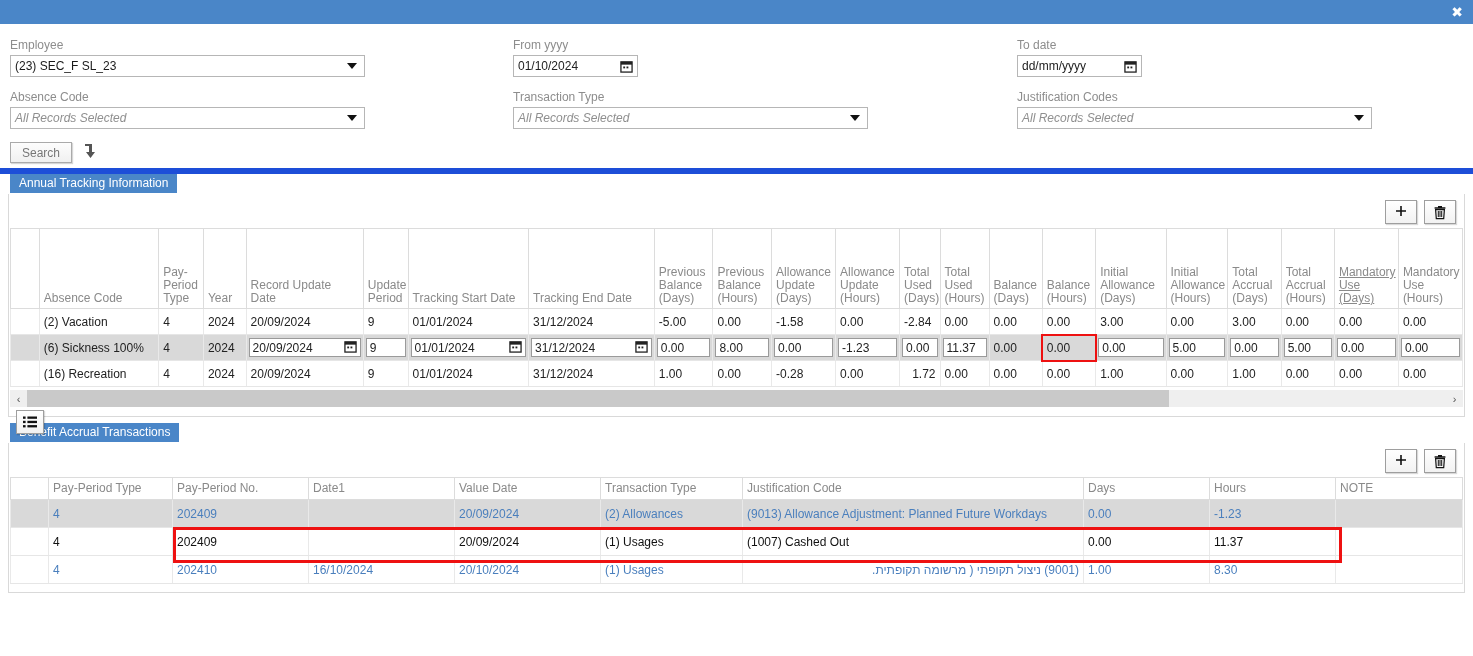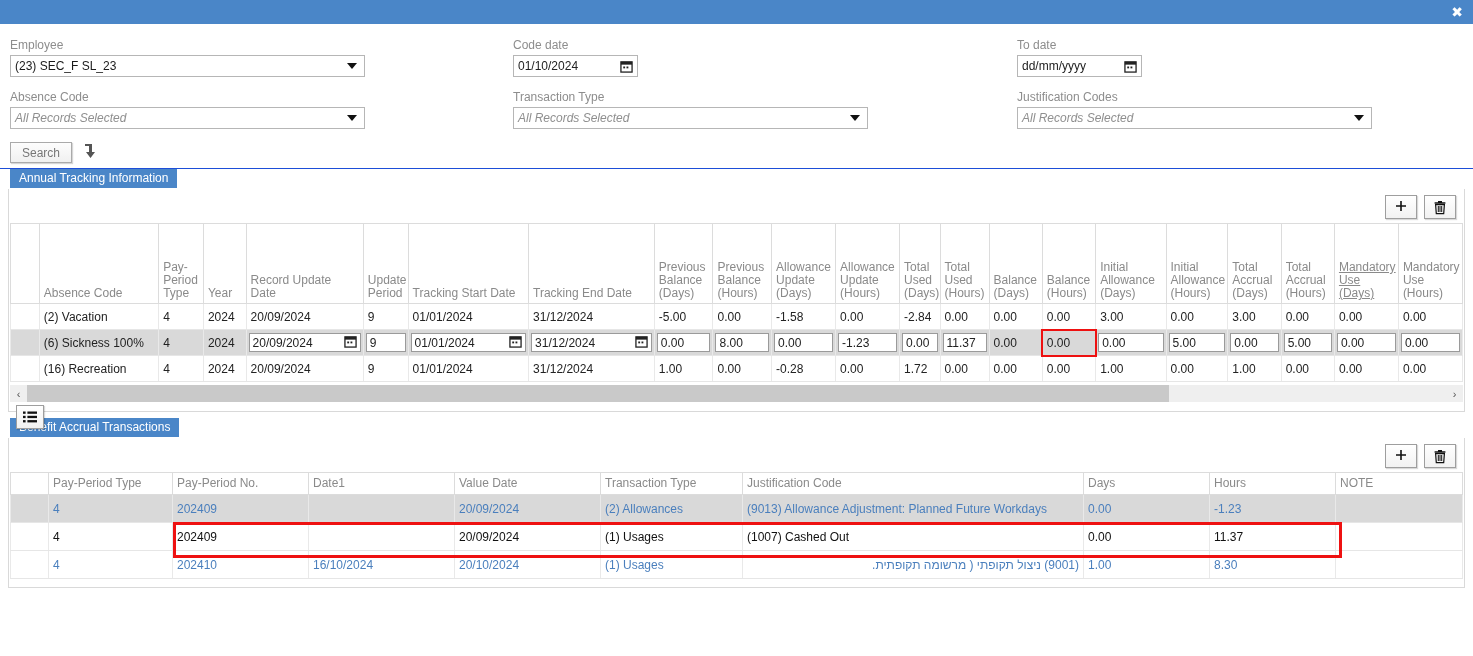--- a/index.html
+++ b/index.html
@@ -90,21 +90,21 @@
     color: #777;
     font-size: 12px;
     box-shadow: 1px 1px 1px rgba(0,0,0,.16);
     cursor: pointer;
     font-family: inherit;
   }
   .arrow-down-icon { margin-left: 10px; }
 
   
   .sectionbar {
-    border-top: 1px solid #1d4ed8;
+    border-top: 6px solid #1d4ed8;
     padding-left: 10px;
     height: 20px;
   }
   .sectiontab {
     display: inline-block;
     background: #4a86c8;
     color: #fff;
     font-size: 12px;
     padding: 3px 9px 4px 9px;
     line-height: 1;
@@ -245,21 +245,21 @@
   <div class="fcol" style="left:10px; top:118px; display:flex; align-items:center;">
     <button class="searchbtn">Search</button>
     <span class="arrow-down-icon">
       <svg width="16" height="18" viewBox="0 0 16 18">
           <path d="M3 2 h7 v8 h3 l-4.5 6 L4 10 h3 V4 H3 z" fill="#555"></path>
         </svg>
     </span>
   </div>
 
   <div class="fcol" style="left:513px; top:14px;">
-    <span class="flabel">Code date</span>
+    <span class="flabel">From yyyy</span>
     <div class="fdate">
       <span class="val">01/10/2024</span>
       <span>
         <svg class="cal-icon" viewBox="0 0 14 14">
             <rect x="1" y="2" width="12" height="11" fill="none" stroke="#222" stroke-width="1.4"></rect>
             <rect x="1" y="2" width="12" height="3" fill="#222"></rect>
             <rect x="3.5" y="7" width="2" height="2" fill="#222"></rect>
             <rect x="7" y="7" width="2" height="2" fill="#222"></rect>
           </svg>
       </span>
@@ -493,21 +493,21 @@
             <td style="text-align: left;">4</td>
             <td style="text-align: left;">2024</td>
             <td>20/09/2024</td>
             <td>9</td>
             <td>01/01/2024</td>
             <td>31/12/2024</td>
             <td style="text-align: left;">1.00</td>
             <td style="text-align: left;">0.00</td>
             <td style="text-align: left;">-0.28</td>
             <td style="text-align: left;">0.00</td>
-            <td style="text-align: left; margin-top: 24px;">1.72</td>
+            <td style="text-align: right; margin-top: 24px;">1.72</td>
             <td style="text-align: left;">0.00</td>
             <td style="text-align: left;">0.00</td>
             <td style="text-align: left;">0.00</td>
             <td style="text-align: left;">1.00</td>
             <td style="text-align: left;">0.00</td>
             <td style="text-align: left;">1.00</td>
             <td style="text-align: left;">0.00</td>
             <td style="text-align: left;">0.00</td>
             <td style="text-align: left;">0.00</td>
           </tr>

